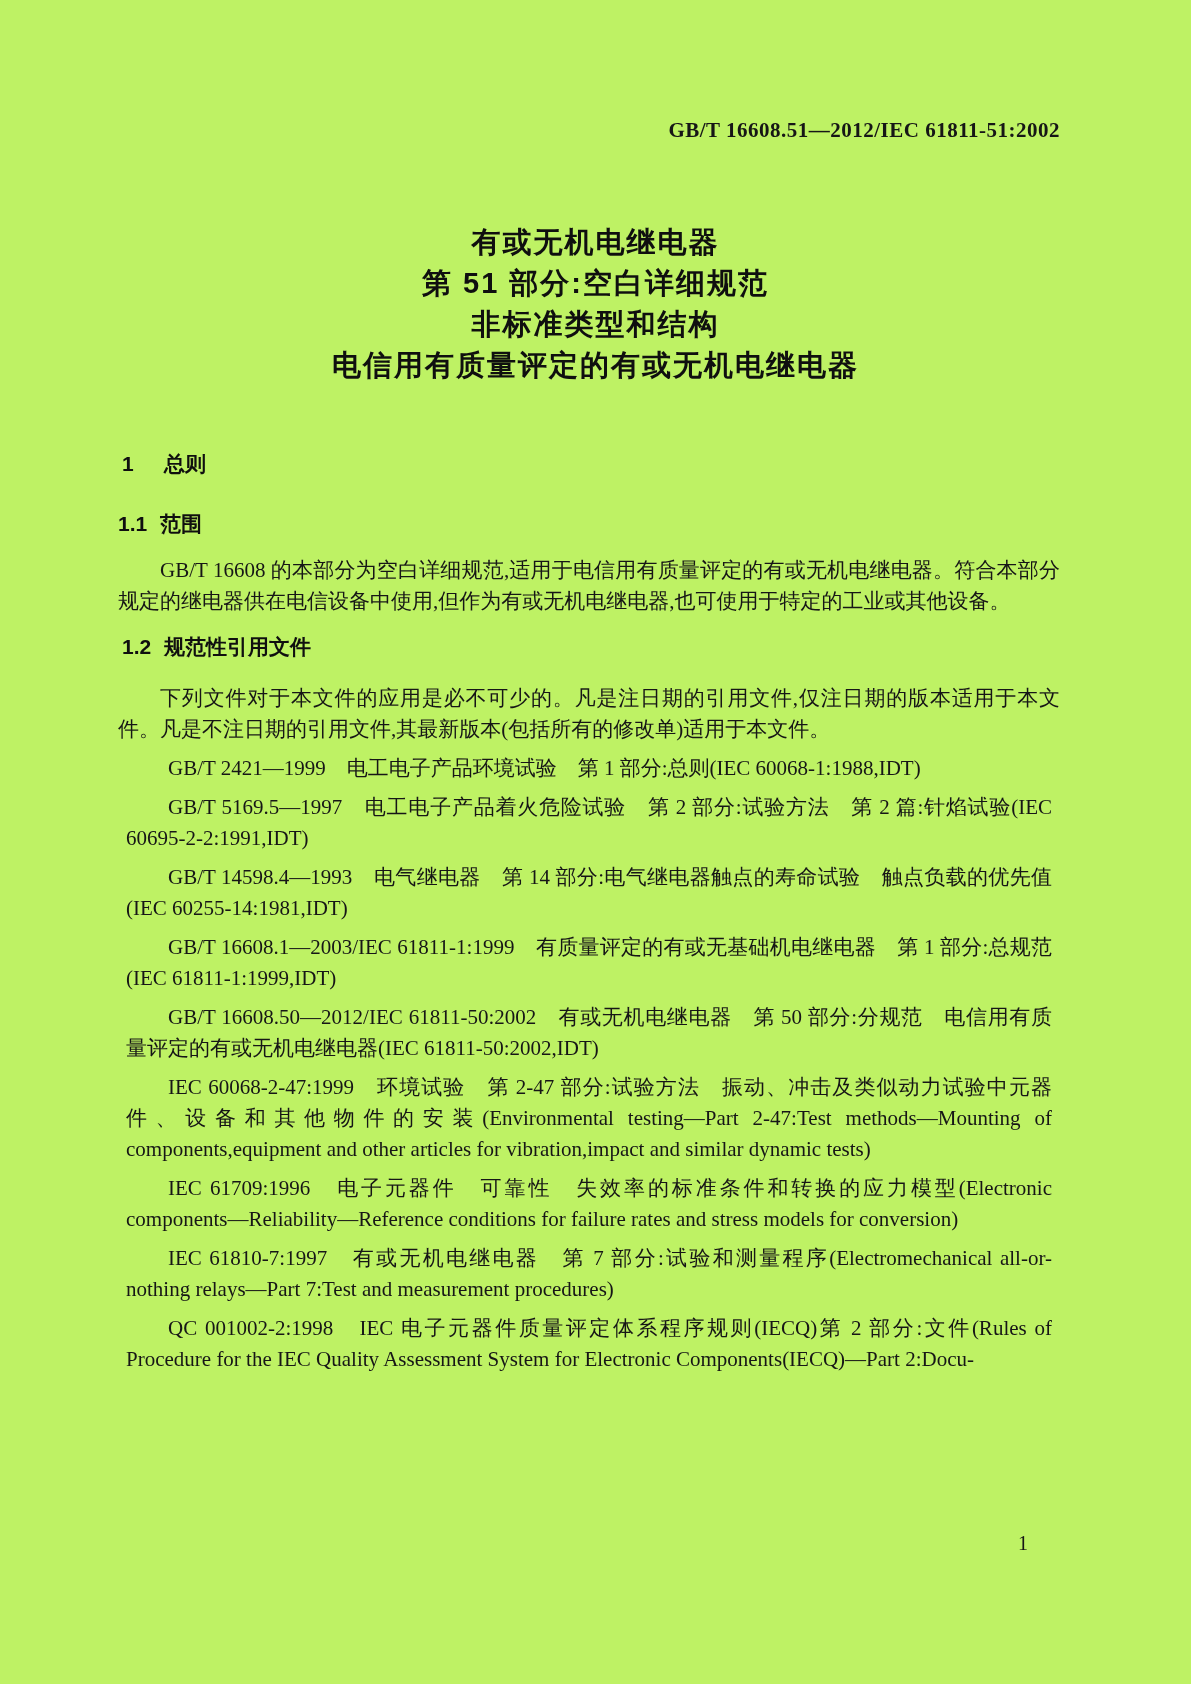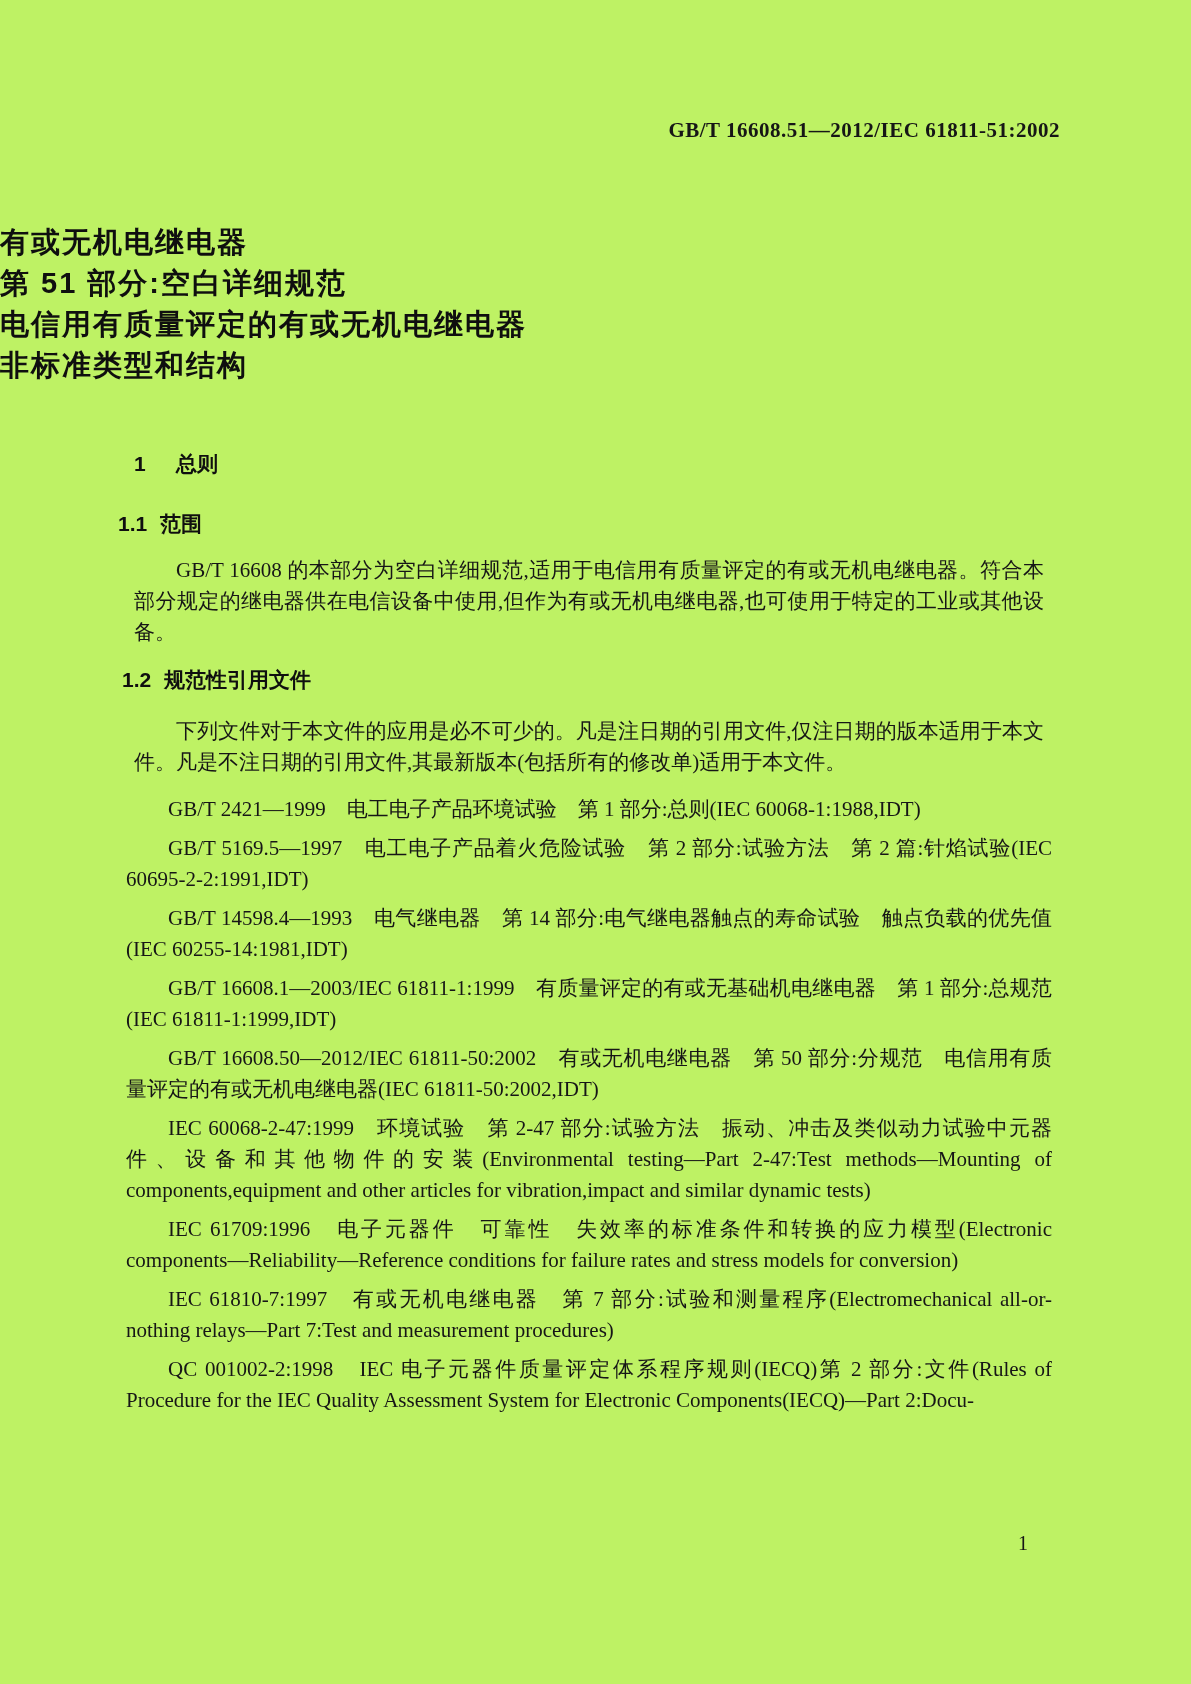--- a/index.html
+++ b/index.html
@@ -27,21 +27,21 @@
     font-size: 21px;
     line-height: 28px;
     letter-spacing: 0.5px;
     white-space: nowrap;
   }
   .doc-title {
     position: absolute;
     top: 222px;
     left: 0;
     width: 1191px;
-    text-align: left;
+    text-align: center;
     font-family: "Liberation Sans", "DejaVu Sans", sans-serif;
     font-weight: bold;
     font-size: 29px;
     line-height: 41px;
     letter-spacing: 2px;
     color: #0f0f0f;
   }
   .doc-body {
     position: absolute;
     top: 448px;
@@ -56,25 +56,25 @@
     font-weight: bold;
     font-size: 21px;
     line-height: 31px;
     text-align: left;
     color: #0f0f0f;
   }
   .sec-h .num {
     display: inline-block;
     min-width: 42px;
   }
-  #h-general { margin: 0 0 29px 16px; }
+  #h-general { margin: 0 0 29px 4px; }
   #h-scope   { margin: 0 0 16px 0; }
   #h-refs    { margin: 14px 0 21px 4px; }
   .para {
-    margin: 16px;
+    margin: 0;
     text-indent: 2em;
   }
   .ref-item {
     margin: 8px;
     text-indent: 2em;
   }
   .page-number {
     position: absolute;
     top: 1529px;
     left: 118px;
@@ -87,22 +87,22 @@
 </head>
 <body>
 
 <div class="page">
 
   <div class="doc-header">GB/T 16608.51—2012/IEC 61811-51:2002</div>
 
   <div class="doc-title">
     <div>有或无机电继电器</div>
     <div>第 51 部分:空白详细规范</div>
+    <div>非标准类型和结构</div>
     <div>电信用有质量评定的有或无机电继电器</div>
-    <div>非标准类型和结构</div>
   </div>
 
   <div class="doc-body">
 
     <h2 class="sec-h" id="h-general">
       <span class="num">1</span><span>总则</span>
     </h2>
 
     <h3 class="sec-h" id="h-scope">
       <span class="num">1.1</span><span>范围</span>

